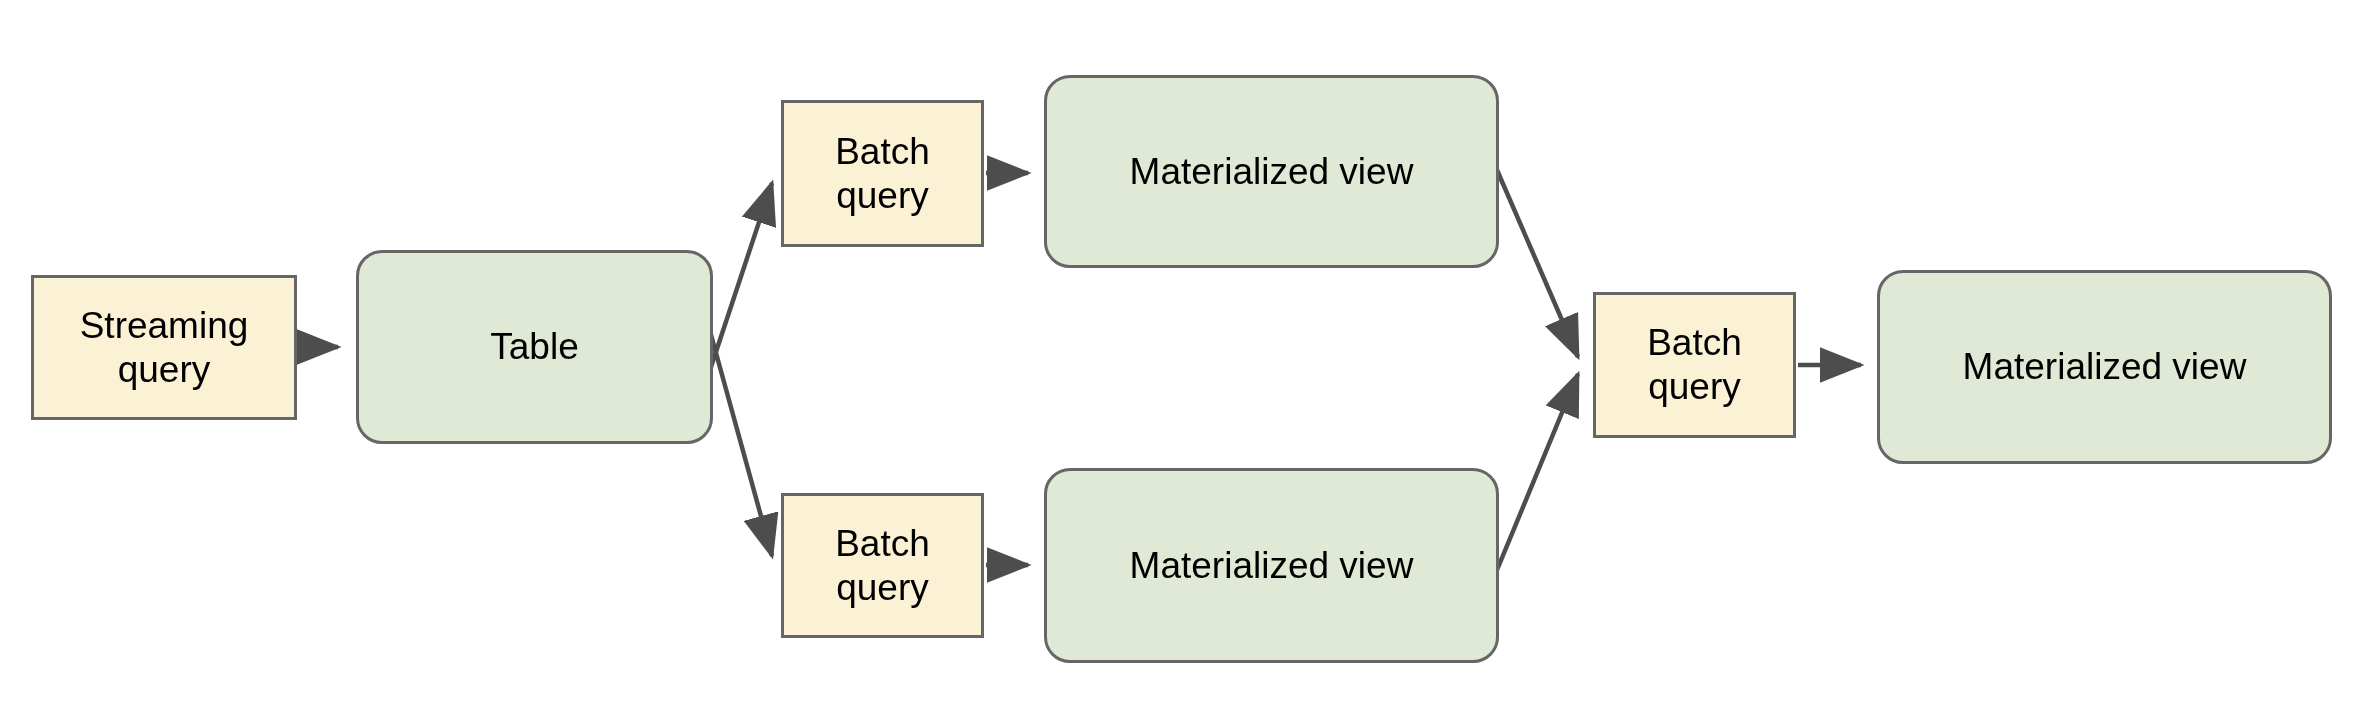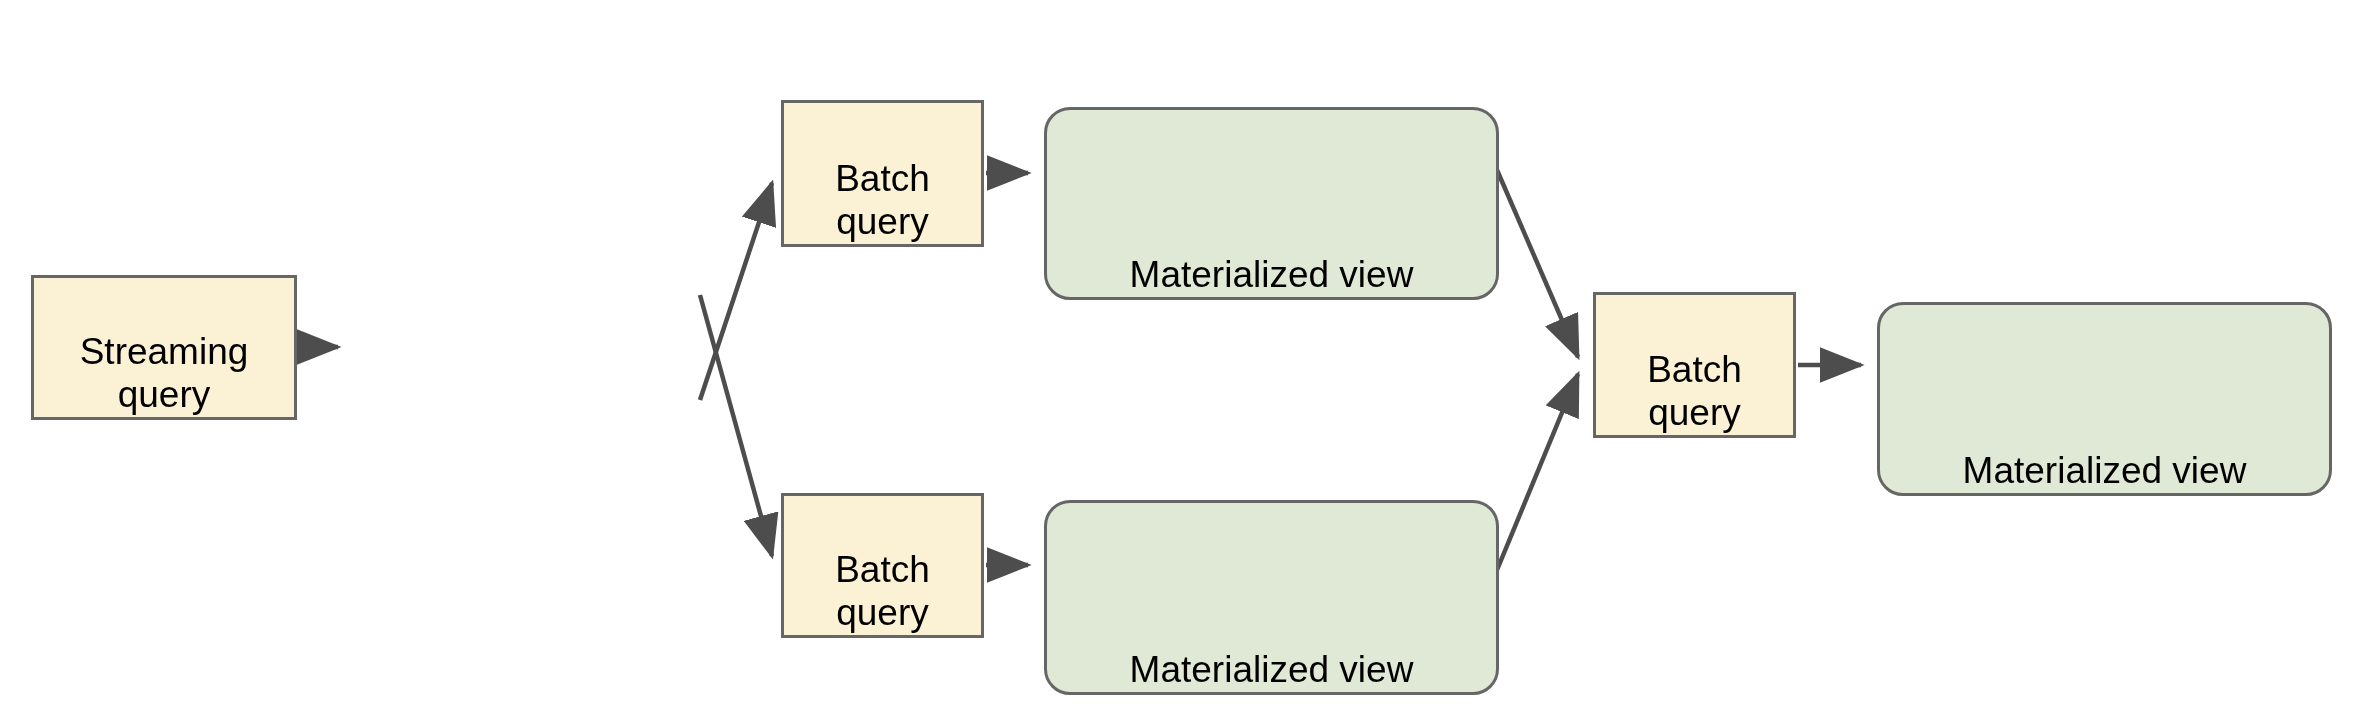--- a/index.html
+++ b/index.html
@@ -25,40 +25,39 @@
     left: 0;
     top: 0;
     width: 2370px;
     height: 720px;
     pointer-events: none;
   }
   .node {
     position: absolute;
     box-sizing: border-box;
     display: flex;
-    align-items: flex-end;
+    align-items: center;
     justify-content: center;
     text-align: center;
     color: #000000;
     line-height: 1.18;
     border-style: solid;
     border-width: 3px;
   }
   .node-process {
     background: #fbf2d5;
     border-color: #666666;
     border-radius: 0;
     font-size: 37px;
   }
   .node-store {
     background: #dfe9d5;
     border-color: #666666;
     border-radius: 26px;
     font-size: 37px;
-    margin-top: 32px;
   }
   .node-label {
     white-space: pre-line;
     display: block;
   }
 </style>
 </head>
 <body>
 
 <div id="diagram-canvas">
@@ -85,20 +84,23 @@
     <path d="M 1497 570 L 1578 374" fill="none" stroke="#4d4d4d" stroke-width="4.5" marker-end="url(#arrowhead)"></path>
 
     <path d="M 1798 365 L 1861 365" fill="none" stroke="#4d4d4d" stroke-width="4.5" marker-end="url(#arrowhead)"></path>
   </svg>
 
   <div class="node node-process" style="left:31px; top:275px; width:266px; height:145px;">
     <span class="node-label">Streaming
 query</span>
   </div>
 
+  <div class="node node-store" style="left:356px; top:250px; width:357px; height:194px;">
+    <span class="node-label">Table</span>
+  </div>
 
   <div class="node node-process" style="left:781px; top:100px; width:203px; height:147px;">
     <span class="node-label">Batch
 query</span>
   </div>
 
   <div class="node node-store" style="left:1044px; top:75px; width:455px; height:193px;">
     <span class="node-label">Materialized view</span>
   </div>
 

